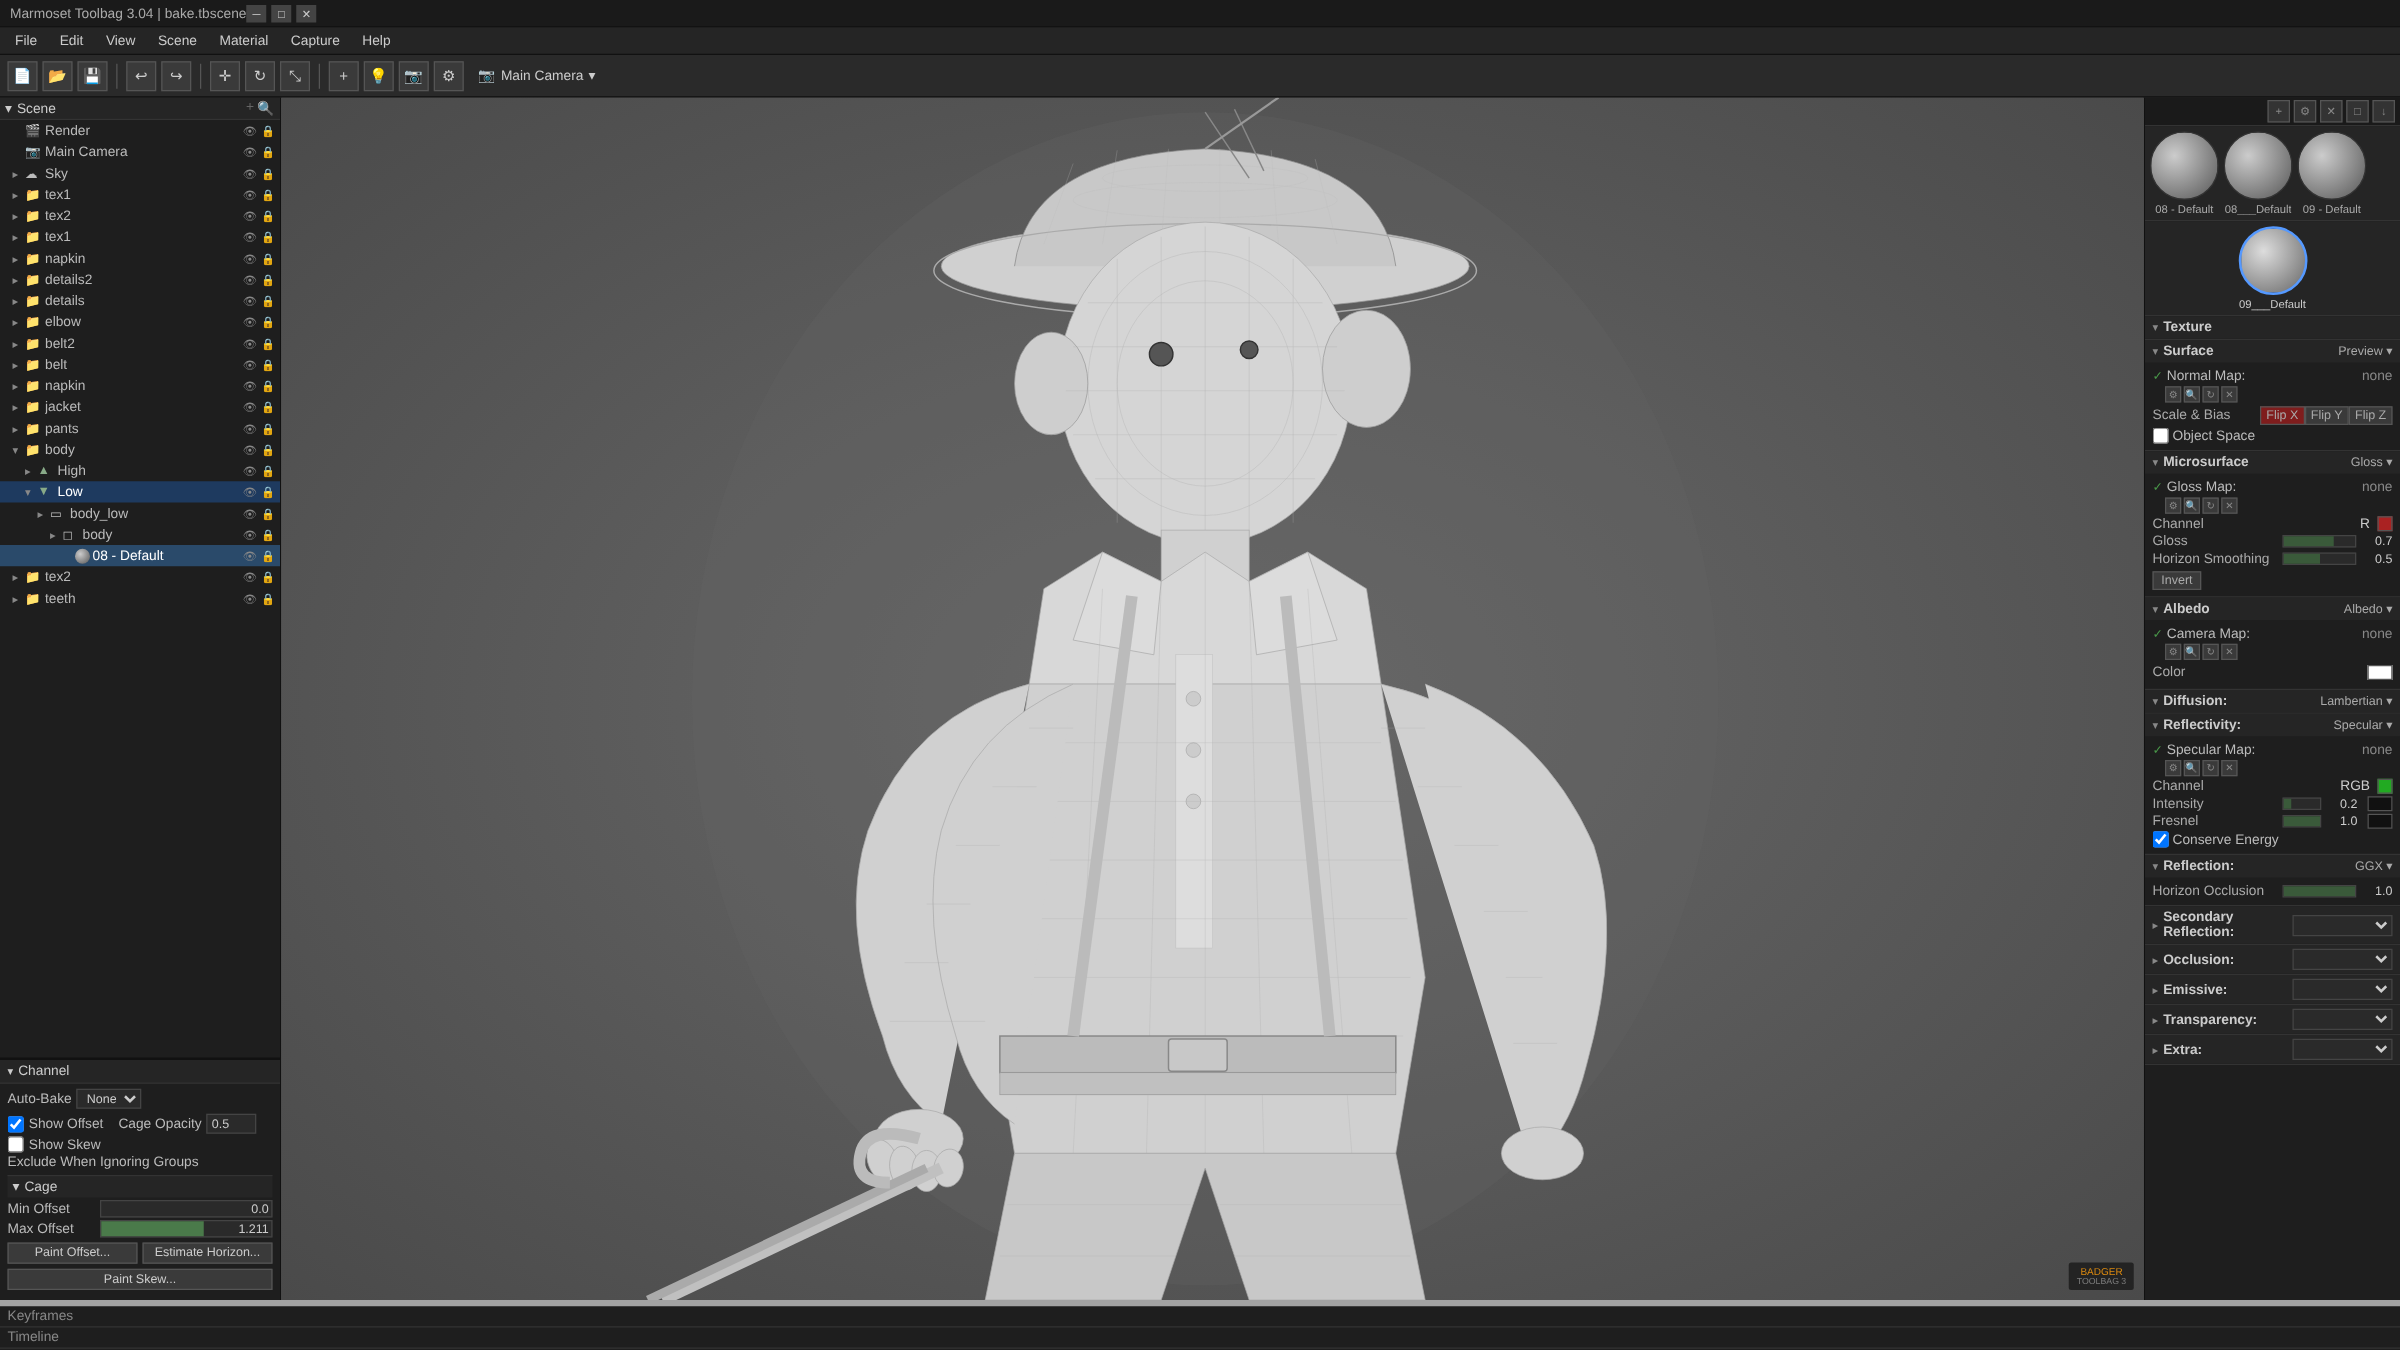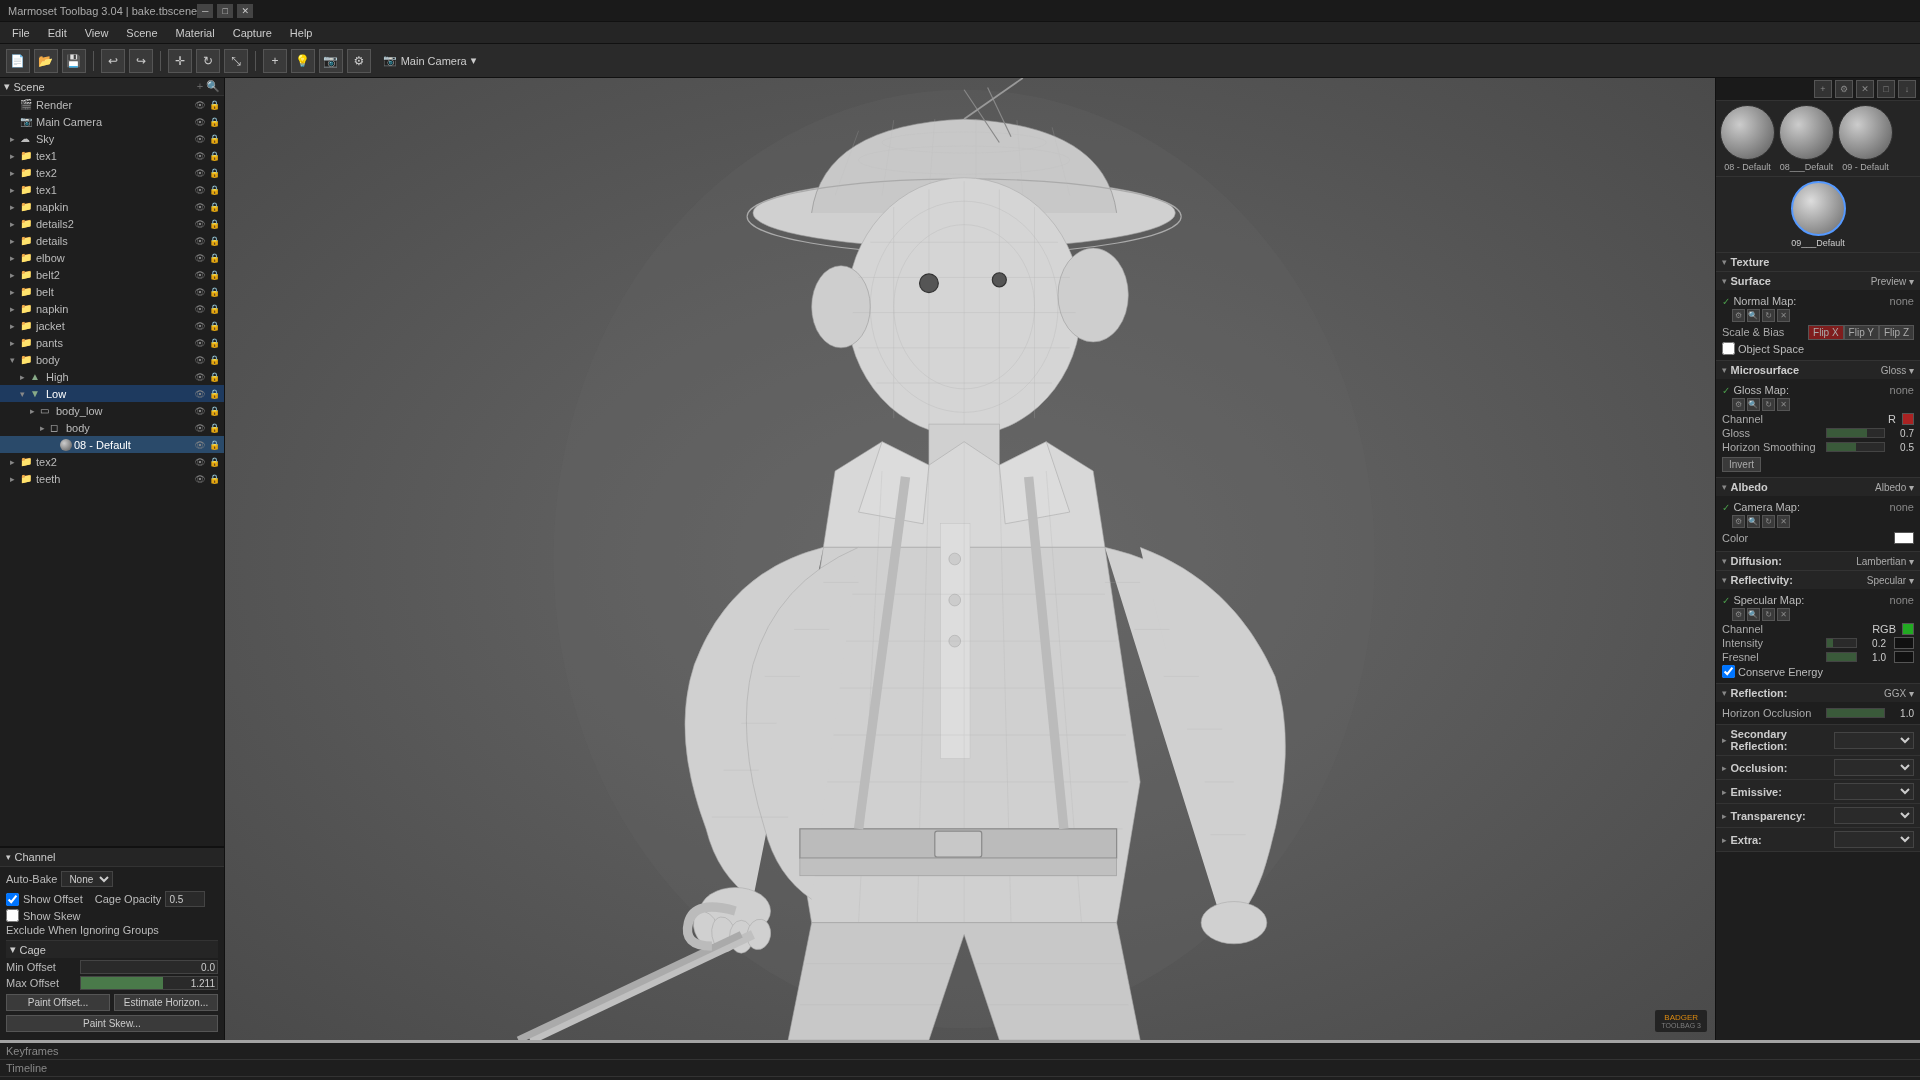--- a/index.html
+++ b/index.html
@@ -263,21 +263,21 @@
       right: 8px;
       color: #aaa;
       font-size: 10px;
       text-align: center;
     }
 
     
     #bottom-bar {
       height: 40px;
       background: #1e1e1e;
-      border-top: 3px solid #a3a3a3;
+      border-top: 5px solid #a3a3a3;
       flex-shrink: 0;
       display: flex;
       flex-direction: column;
     }
     .bottom-label {
       padding: 2px 6px;
       font-size: 11px;
       color: #888;
       border-bottom: 1px solid #333;
     }

